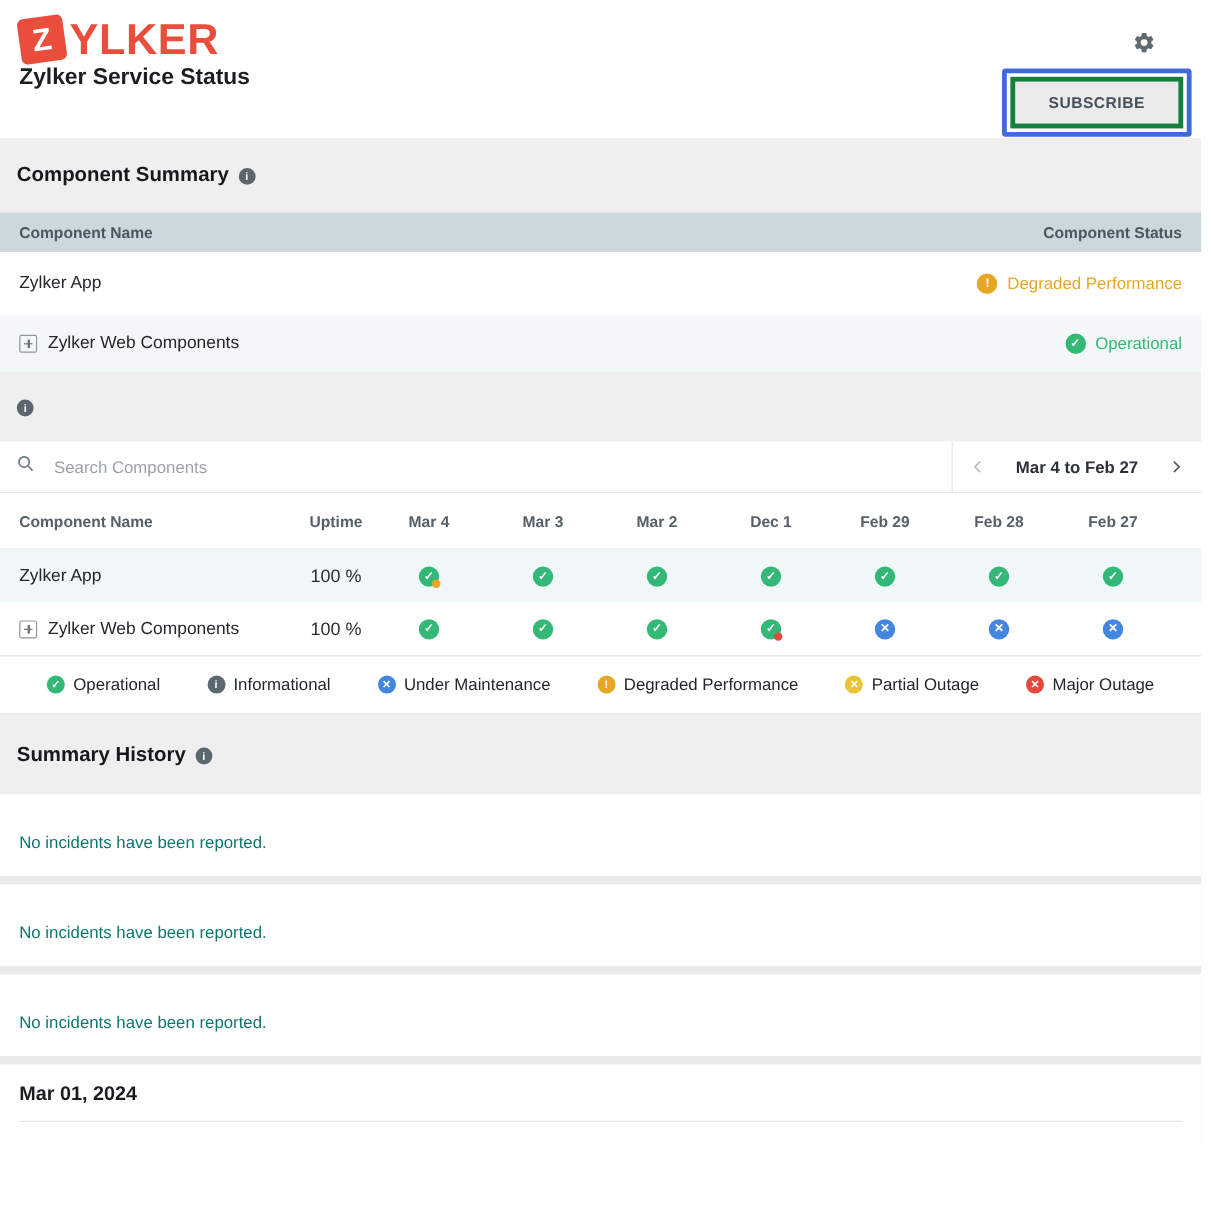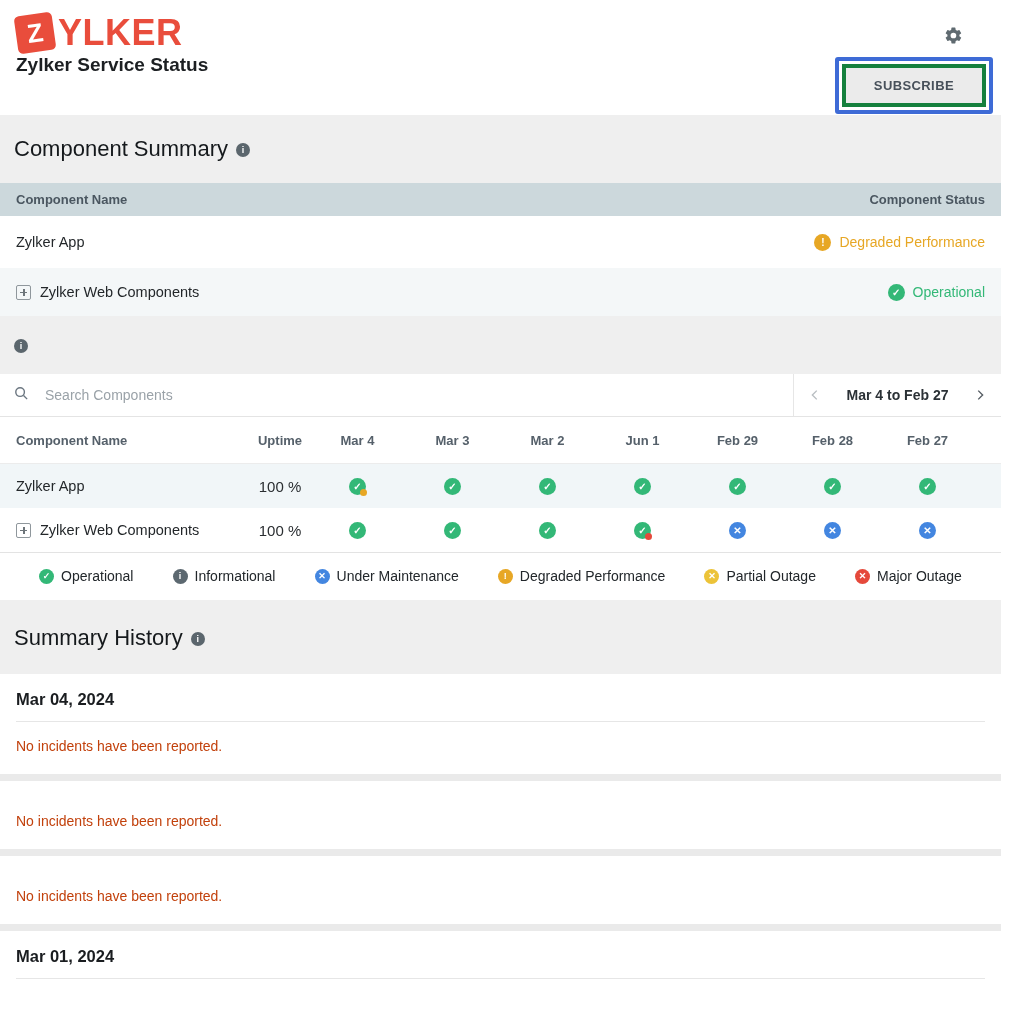--- a/index.html
+++ b/index.html
@@ -18,21 +18,21 @@
   .gear { margin:14px 24px 0 0; cursor:pointer; }
   .page-title { font-size:19px; font-weight:bold; color:#1c1f22; }
   .subscribe-wrap { position:absolute; top:57px; right:8px; border:4px solid #3e6bd6;
                     border-radius:3px; background:#fff; padding:3px; }
   .subscribe-btn { background:#ebebeb; border:4px solid #15803d; color:#47505a;
                    font-family:inherit; font-size:13px; font-weight:bold; letter-spacing:0.4px;
                    padding:10px 28px; cursor:pointer; }
 
   
   .section-bar { background:#efefef; padding:21px 14px; display:flex; align-items:center; gap:8px; }
-  .section-title { font-size:22px; font-weight:normal; color:#15191c; }
+  .section-title { font-size:17px; font-weight:bold; color:#15191c; }
   .info-icon { width:14px; height:14px; border-radius:50%; background:#5b666d; color:#fff;
                font-size:9px; font-weight:bold; display:inline-flex; align-items:center;
                justify-content:center; cursor:pointer; margin-top:2px; }
 
   
   .sum-header { background:#ccd8dc; display:flex; justify-content:space-between;
                 padding:9px 16px; font-size:13px; font-weight:bold; color:#4a5660; }
   .sum-row { display:flex; justify-content:space-between; align-items:center; padding:0 16px; }
   .sum-row.r0 { background:#fff; height:52px; }
   .sum-row.r1 { background:#f4f7f8; height:48px; }
@@ -80,21 +80,21 @@
             justify-content:space-evenly; align-items:center; padding:15px 0 16px; }
   .legend-item { display:flex; align-items:center; gap:7px; font-size:14px; color:#22272b; }
   .legend-item .status-icon { width:15px; height:15px; font-size:9px; }
 
   
   .incident-area { background:#eaeaea; }
   .incident-card { background:#fff; padding:16px 16px 20px; }
   .incident-card + .incident-card { margin-top:7px; }
   .incident-date { font-size:16.5px; font-weight:bold; color:#1a1d20; padding-bottom:12px;
                    border-bottom:1px solid #e6e6e6; }
-  .incident-body { padding-top:16px; font-size:14px; color:#c2410c; }
+  .incident-body { padding-top:16px; font-size:14px; color:#0f766e; }
 </style>
 </head>
 <body>
 
 <div class="page">
 
   <div class="topbar">
     <div class="logo-row">
       <div class="logo">
         <span class="logo-z">Z</span>
@@ -169,21 +169,21 @@
       </span>
     </div>
   </div>
 
   <div class="hist-grid hist-head">
     <span class="c-name">Component Name</span>
     <span class="cell-center">Uptime</span>
     <span class="cell-center">Mar 4</span>
     <span class="cell-center">Mar 3</span>
     <span class="cell-center">Mar 2</span>
-    <span class="cell-center">Jun 1</span>
+    <span class="cell-center">Dec 1</span>
     <span class="cell-center">Feb 29</span>
     <span class="cell-center">Feb 28</span>
     <span class="cell-center">Feb 27</span>
   </div>
 
   <div class="hist-grid hist-row r0">
     <span class="c-name">Zylker App</span>
     <span class="cell-center uptime">100 %</span>
     <span class="cell-center">
         <span class="status-icon" style="background: rgb(51, 184, 119);">✓<span class="status-dot" style="background: rgb(231, 167, 37);"></span></span>
@@ -264,21 +264,20 @@
       </span>
   </div>
 
   <div class="section-bar" style="padding-top:25px; padding-bottom:23px;">
     <span class="section-title">Summary History</span>
     <span class="info-icon">i</span>
   </div>
 
   <div class="incident-area">
     <div class="incident-card">
-      <div class="incident-date">Mar 04, 2024</div>
       <div class="incident-body">No incidents have been reported.</div>
     </div>
     <div class="incident-card">
       <div class="incident-body">No incidents have been reported.</div>
     </div>
     <div class="incident-card">
       <div class="incident-body">No incidents have been reported.</div>
     </div>
     <div class="incident-card">
       <div class="incident-date">Mar 01, 2024</div>

